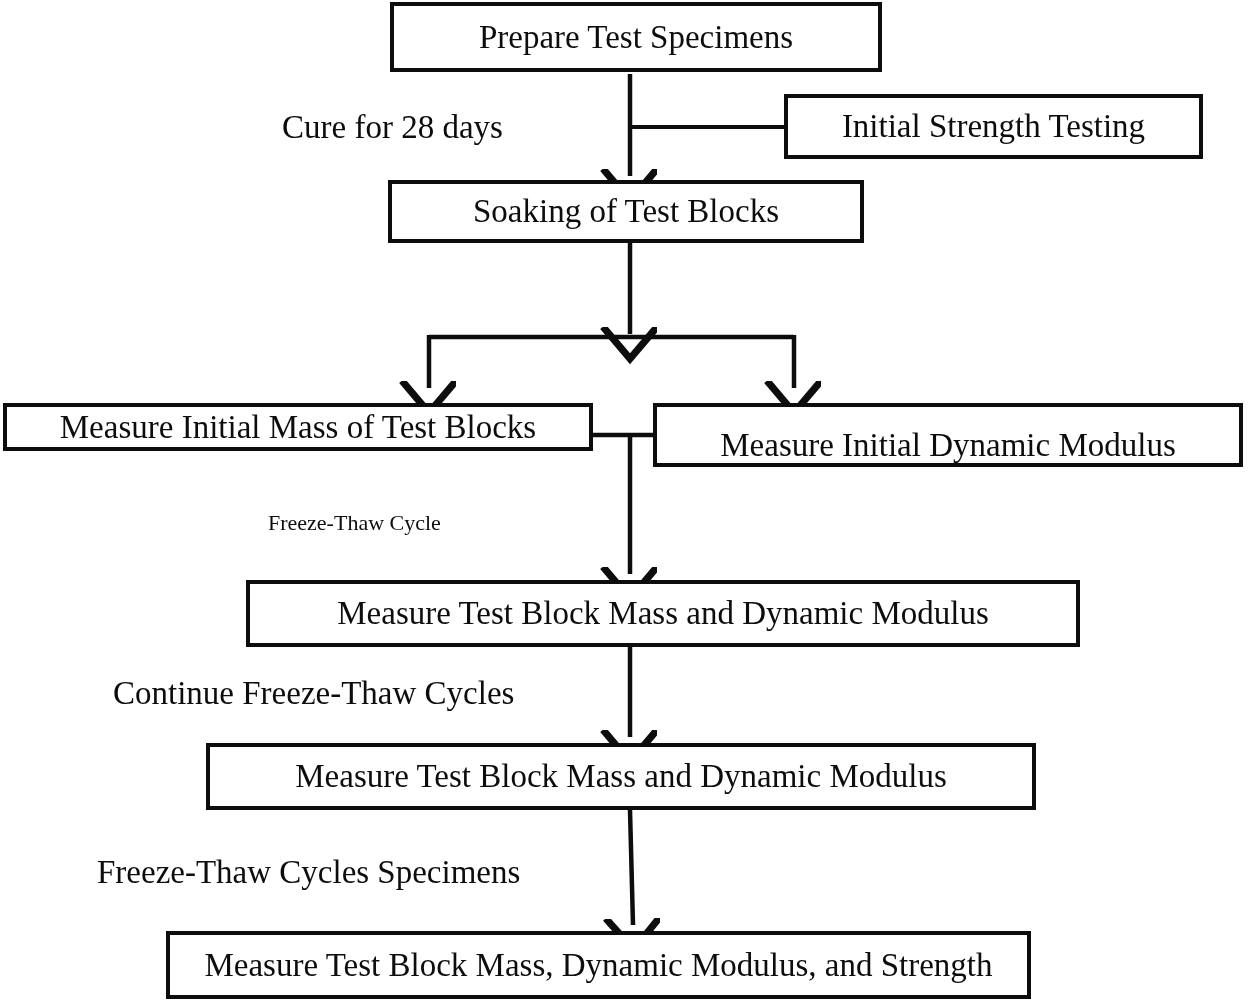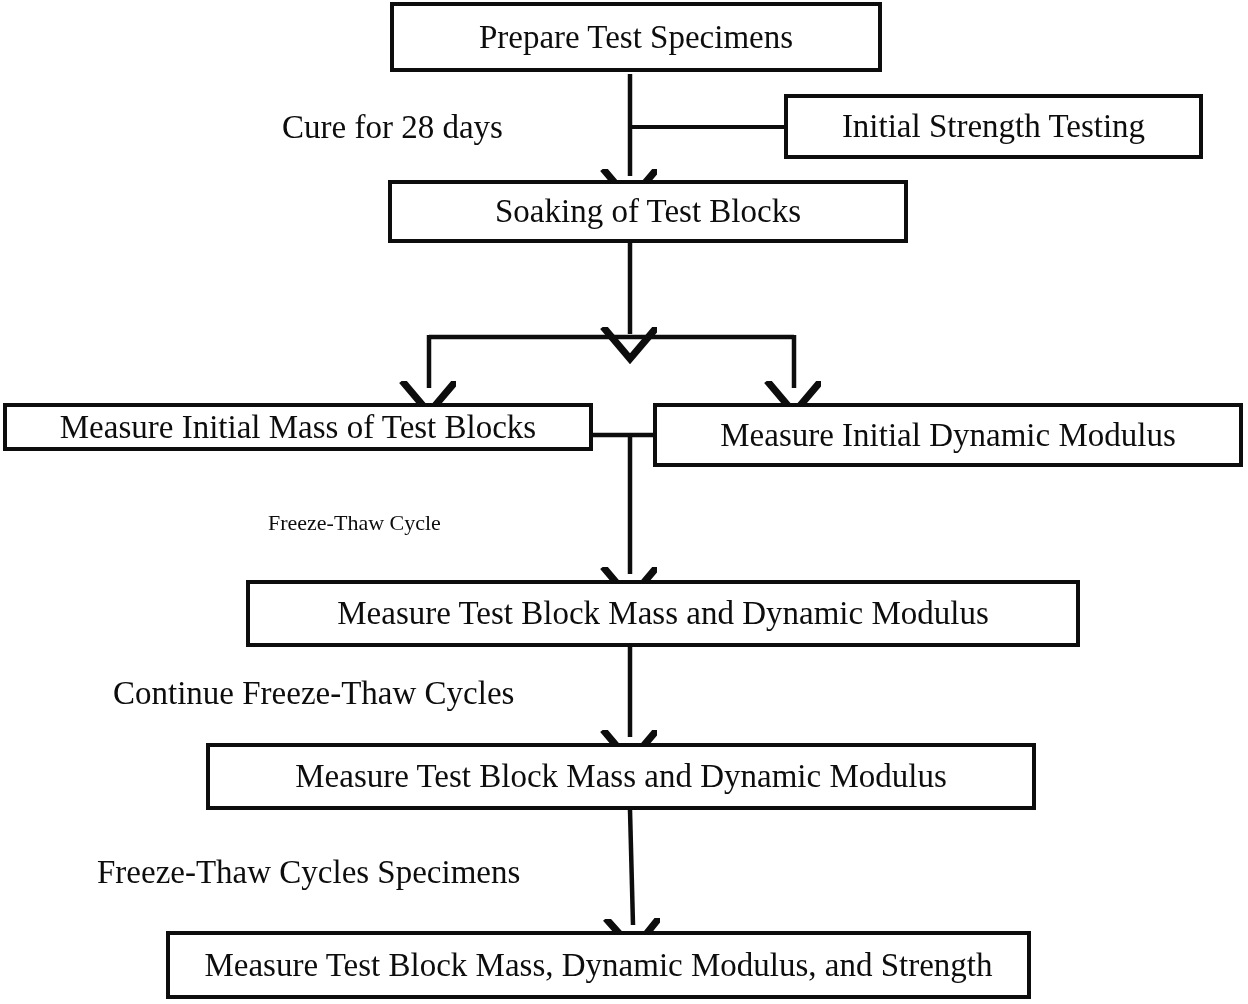--- a/index.html
+++ b/index.html
@@ -96,29 +96,29 @@
   </svg>
 
   <div class="node" style="left:369px; top:2px; width:492px; height:70px; font-size:33px;margin-left:21px;">
     <span class="node-text">Prepare Test Specimens</span>
   </div>
 
   <div class="node" style="left:784px; top:94px; width:419px; height:65px; font-size:33px;text-align:right;">
     <span class="node-text">Initial Strength Testing</span>
   </div>
 
-  <div class="node" style="left:388px; top:180px; width:520px; height:63px; font-size:33px;">
+  <div class="node" style="left:388px; top:180px; width:476px; height:63px; font-size:33px;">
     <span class="node-text">Soaking of Test Blocks</span>
   </div>
 
   <div class="node" style="left:3px; top:403px; width:590px; height:48px; font-size:33px;">
     <span class="node-text">Measure Initial Mass of Test Blocks</span>
   </div>
 
-  <div class="node" style="left:653px; top:403px; width:590px; height:64px; font-size:33px;">
+  <div class="node" style="left:653px; top:403px; width:590px; height:64px; font-size:33px;align-items:flex-end;">
     <span class="node-text">Measure Initial Dynamic Modulus</span>
   </div>
 
   <div class="node" style="left:246px; top:580px; width:834px; height:67px; font-size:33px;">
     <span class="node-text">Measure Test Block Mass and Dynamic Modulus</span>
   </div>
 
   <div class="node" style="left:206px; top:743px; width:830px; height:67px; font-size:33px;">
     <span class="node-text">Measure Test Block Mass and Dynamic Modulus</span>
   </div>

